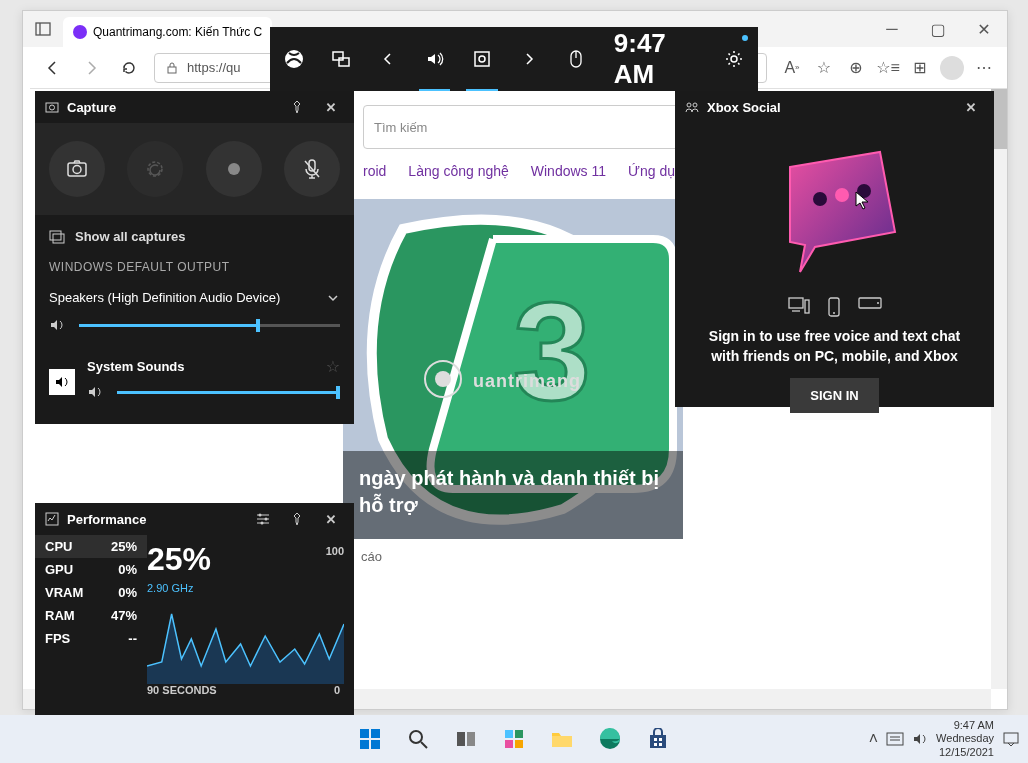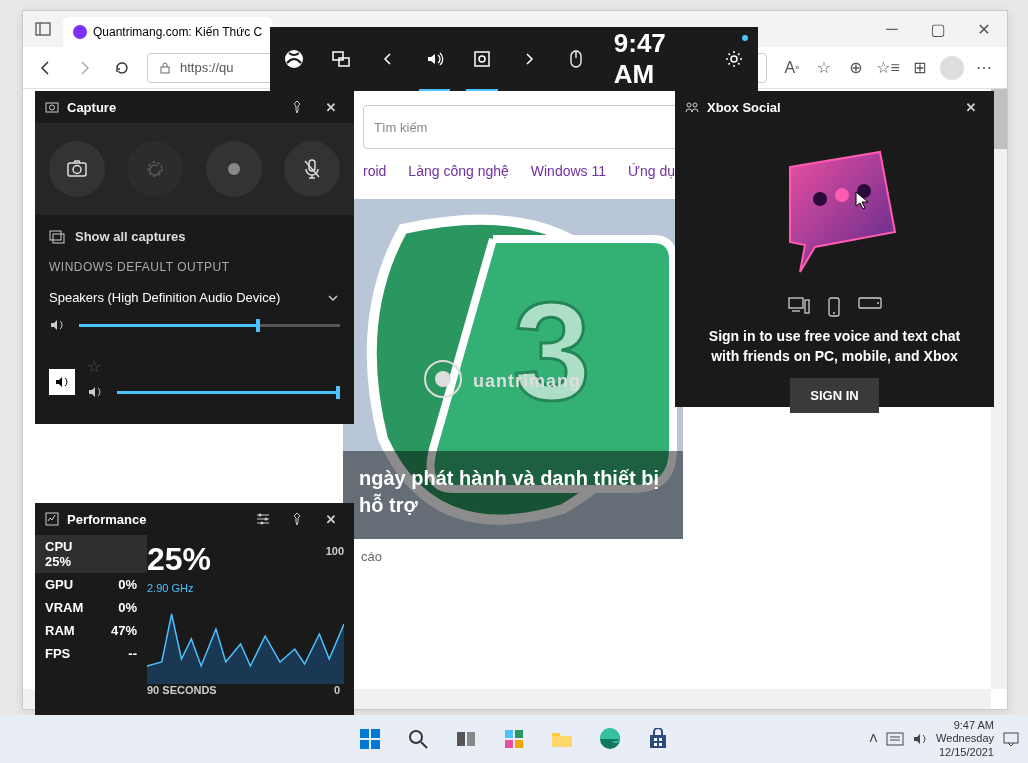--- a/index.html
+++ b/index.html
@@ -7,21 +7,21 @@
 
 .bg-window { position: absolute; left: 22px; top: 10px; width: 986px; height: 700px; background: #fff; border: 1px solid #ccc; box-shadow: 0 2px 10px rgba(0,0,0,0.1); }
 
 .tab-row { height: 36px; display: flex; align-items: center; background: #f3f3f3; }
 .tab-icon-left { width: 40px; display: flex; justify-content: center; color: #555; }
 .tab { background: #fff; height: 30px; margin-top: 6px; border-radius: 6px 6px 0 0; display: flex; align-items: center; padding: 0 10px; font-size: 12px; gap: 6px; min-width: 200px; }
 .tab .fav { width: 14px; height: 14px; border-radius: 50%; background: #7b2ff7; }
 .win-controls { margin-left: auto; display: flex; }
 .win-btn { width: 46px; height: 30px; display: flex; align-items: center; justify-content: center; color: #555; }
 
-.addr-row { height: 42px; display: flex; align-items: center; padding: 0 10px; gap: 12px; border-bottom: 1px solid #e0e0e0; }
+.addr-row { height: 42px; display: flex; align-items: center; padding: 0 10px; gap: 12px; border-bottom: 1px solid #e0e0e0; margin-left: 7px; }
 .addr-btn { width: 26px; height: 26px; display: flex; align-items: center; justify-content: center; color: #555; }
 .addr-bar { flex: 1; height: 30px; border: 1px solid #ccc; border-radius: 4px; display: flex; align-items: center; padding: 0 10px; font-size: 13px; color: #555; gap: 8px; }
 .addr-icons { display: flex; gap: 6px; }
 .avatar { width: 24px; height: 24px; border-radius: 50%; background: #ddd; }
 
 .page-content { position: relative; background: #fff; height: calc(100% - 78px); }
 .search-box { position: absolute; left: 340px; top: 16px; width: 320px; height: 44px; border: 1px solid #ccc; border-radius: 4px; padding: 0 10px; font-size: 13px; color: #888; display: flex; align-items: center; }
 .nav-links { position: absolute; left: 340px; top: 74px; display: flex; gap: 22px; font-size: 14px; justify-content: space-between; }
 .nav-links a { color: #7030a0; text-decoration: none; }
 .hero { position: absolute; left: 320px; top: 110px; width: 340px; height: 340px; background: linear-gradient(135deg, #bfc8d9, #9aa8bc); border-radius: 0; display: flex; align-items: center; justify-content: center; overflow: hidden; }
@@ -59,21 +59,21 @@
 .sys-row { display: flex; align-items: center; gap: 12px; padding-top: 18px; }
 .sys-icon-box { width: 26px; height: 26px; background: #fff; color: #000; display: flex; align-items: center; justify-content: center; }
 .sys-text { flex: 1; font-size: 13px; font-weight: 600; }
 .star { color: #555; }
 
 
 .perf { position: absolute; left: 35px; top: 503px; width: 319px; height: 218px; background: #1a1a1a; color: #fff; }
 .perf-body { display: flex; height: calc(100% - 32px); }
 .perf-stats { width: 112px; font-size: 13px; font-weight: 600; }
 .perf-stat-row { display: flex; justify-content: space-between; padding: 4px 10px; }
-.perf-stat-row.active { background: #2f2f2f; flex-direction: column; }
+.perf-stat-row.active { background: #2f2f2f; }
 .perf-chart { flex: 1; position: relative; padding: 6px 10px 6px 0; }
 .big-pct { font-size: 32px; font-weight: 700; color: #fff; }
 .chart-100 { position: absolute; right: 10px; top: 10px; font-size: 11px; color: #ccc; font-weight: 700; }
 .ghz { font-size: 11px; color: #4cc2ff; margin-top: 4px; }
 .chart-svg { width: 100%; height: 90px; }
 .chart-bottom { display: flex; justify-content: space-between; font-size: 11px; color: #ccc; font-weight: 700; padding-right: 4px; }
 
 
 .social { position: absolute; left: 675px; top: 91px; width: 319px; height: 316px; background: #1a1a1a; color: #fff; }
 .social-body { padding: 14px; display: flex; flex-direction: column; align-items: center; text-align: center; }
@@ -306,20 +306,21 @@
     </div>
     <div class="sys-row">
       <div class="sys-icon-box">
           <svg width="16" height="16" viewBox="0 0 16 16">
             <path d="M2 6v4h3l3 3V3L5 6H2Z" fill="#000"></path>
             <path d="M11 4a5 5 0 0 1 0 8" fill="none" stroke="#000"></path>
           </svg>
         </div>
       <div style="flex:1">
         <div style="display:flex;align-items:center;justify-content:space-between">
+          <span class="sys-text">System Sounds</span>
           <span class="star">☆</span>
         </div>
         <div class="slider-row" style="padding-top:8px">
           <span class="vol-icon">
               <svg width="18" height="16" viewBox="0 0 18 16">
                 <path d="M2 6v4h3l3 3V3L5 6H2Z" fill="#ccc"></path>
                 <path d="M11 4a5 5 0 0 1 0 8" fill="none" stroke="#ccc"></path>
               </svg>
             </span>
           <div class="slider">

